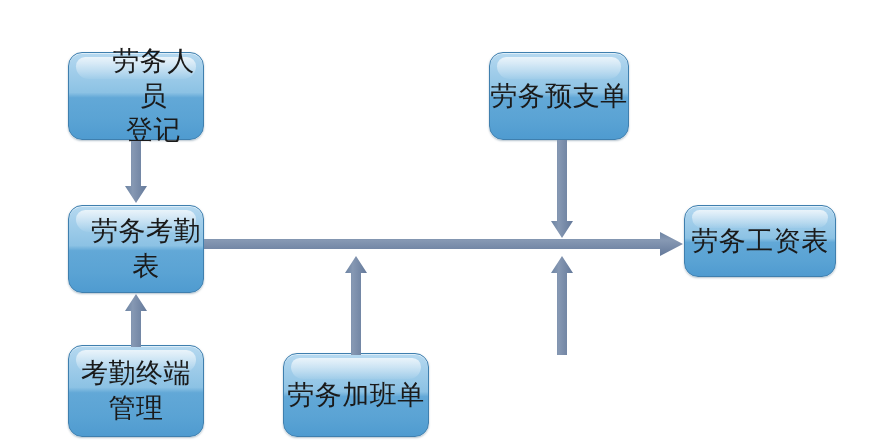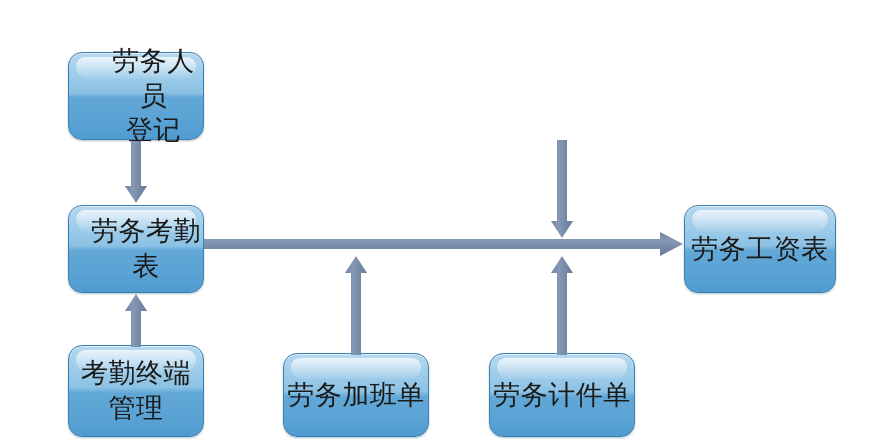--- a/index.html
+++ b/index.html
@@ -70,41 +70,41 @@
 </head>
 <body>
 
 <div id="canvas">
 
   <div class="node" style="left:68px;  top:52px;  width:136px; height:88px;padding-left:35px;">
     <span class="node-label">劳务人员
 登记</span>
   </div>
 
+  <div class="node" style="left:489px; top:52px;  width:140px; height:88px;">
+    <span class="node-label">劳务预支单</span>
+  </div>
 
   <div class="node" style="left:68px;  top:205px; width:136px; height:88px;padding-left:20px;">
     <span class="node-label">劳务考勤表</span>
   </div>
 
-  <div class="node" style="left:684px; top:205px; width:152px; height:88px;text-align:center;">
+  <div class="node" style="left:684px; top:205px; width:152px; height:72px;text-align:center;">
     <span class="node-label">劳务工资表</span>
   </div>
 
   <div class="node" style="left:68px;  top:345px; width:136px; height:92px;">
     <span class="node-label">考勤终端
 管理</span>
   </div>
 
   <div class="node" style="left:283px; top:353px; width:146px; height:84px;text-align:right;">
     <span class="node-label">劳务加班单</span>
   </div>
 
-  <div class="node" style="left:489px; top:353px; width:146px; height:84px;">
-    <span class="node-label">劳务计件单</span>
-  </div>
 
   <div class="arrow" style="left:120px; top:140px; width:32px; height:65px;">
     <svg width="32" height="65" viewBox="0 0 32 65">
       <defs>
         <linearGradient id="gDown1" x1="0" y1="0" x2="1" y2="0">
           <stop offset="0%" stop-color="#6d84a3"></stop>
           <stop offset="35%" stop-color="#8698b3"></stop>
           <stop offset="100%" stop-color="#64799a"></stop>
         </linearGradient>
       </defs>

